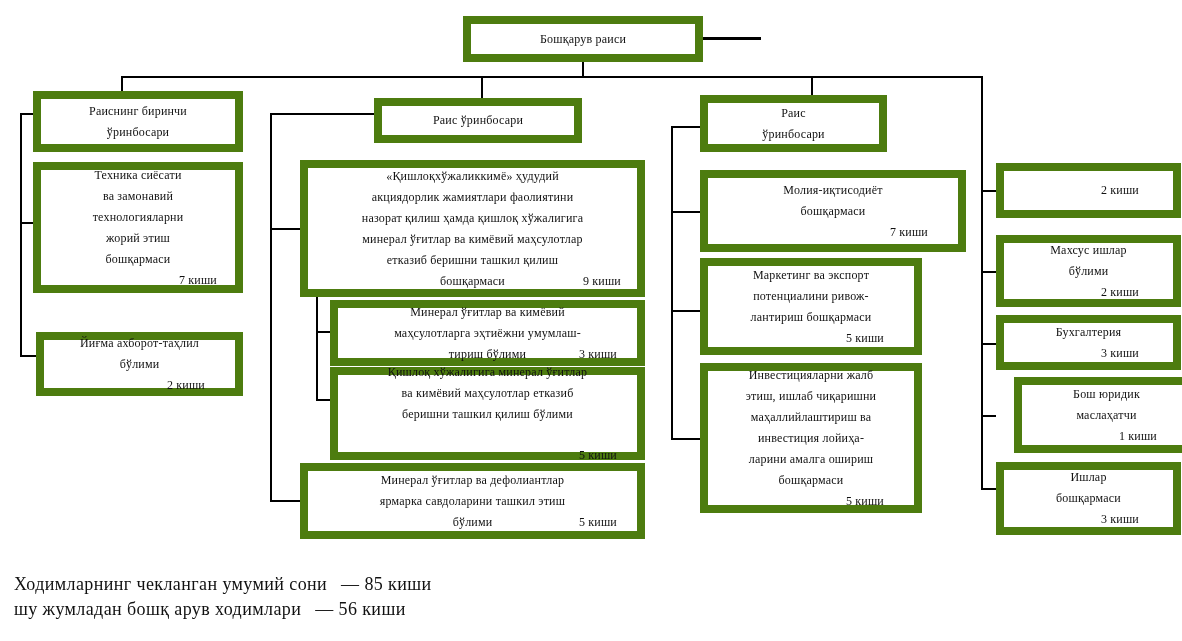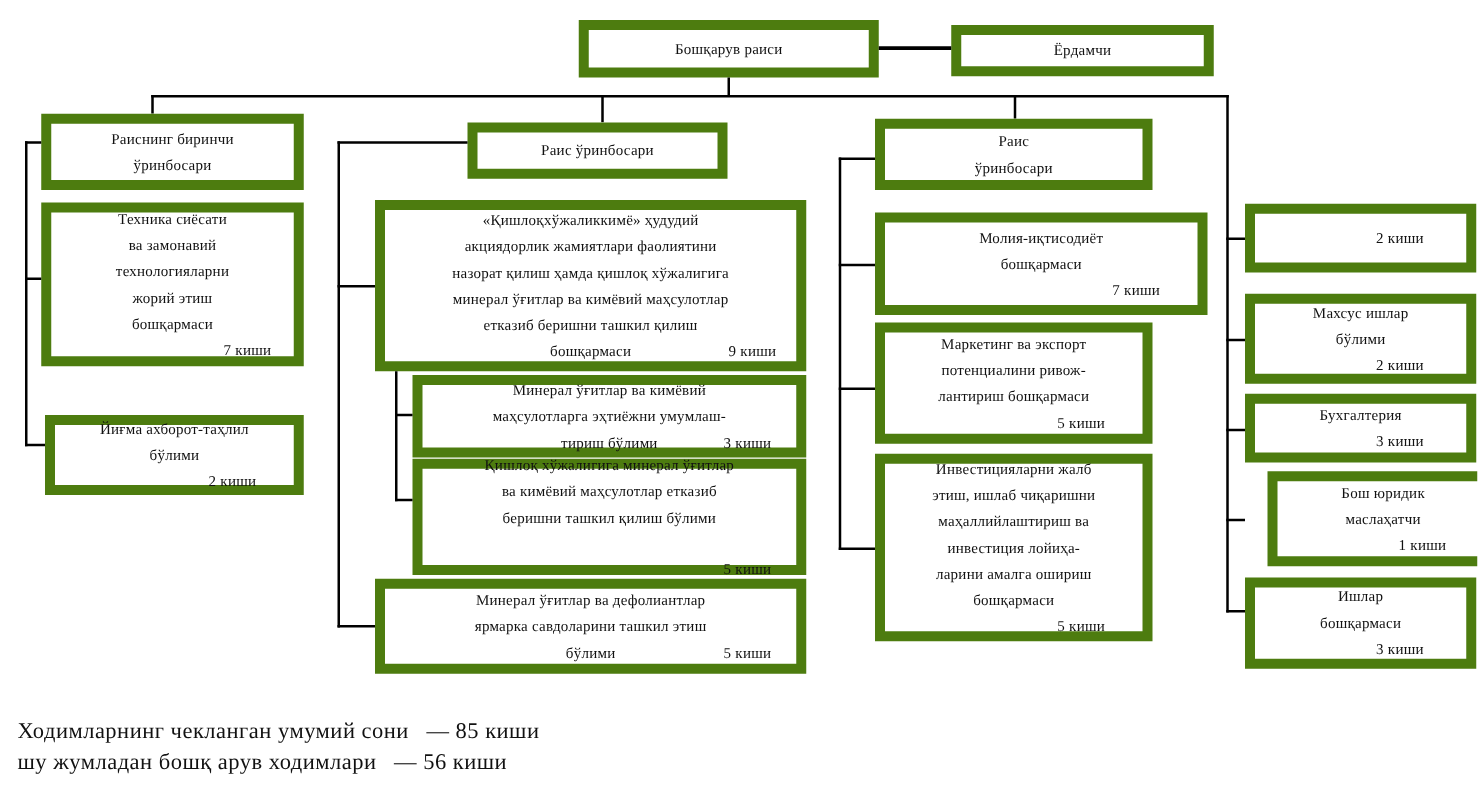--- a/index.html
+++ b/index.html
@@ -26,23 +26,20 @@
   }
   .footer .val { margin-left:14px; }
 </style>
 </head>
 <body>
 
 <div class="canvas">
 
   <div class="obox" style="left:463px; top:16px; width:240px; height:46px;">
     <div class="title">Бошқарув раиси</div>
-  </div>
-  <div class="obox" style="left:761px; top:20px; width:210px; height:41px;">
-    <div class="title">Ёрдамчи</div>
   </div>
 
   <div class="hline" style="left:703px; top:37px; width:58px; height:3px;"></div>
   <div class="vline" style="left:582px; top:62px; width:2px; height:14px;"></div>
   <div class="hline" style="left:121px; top:76px; width:862px; height:2px;"></div>
   <div class="vline" style="left:121px; top:76px; width:2px; height:15px;"></div>
   <div class="vline" style="left:481px; top:76px; width:2px; height:22px;"></div>
   <div class="vline" style="left:811px; top:76px; width:2px; height:19px;"></div>
 
   <div class="obox" style="left:33px; top:91px; width:210px; height:61px;">
@@ -104,21 +101,21 @@
     </div>
   </div>
   <div class="vline" style="left:270px; top:113px; width:2px; height:389px;"></div>
   <div class="hline" style="left:270px; top:113px; width:104px; height:2px;"></div>
   <div class="hline" style="left:270px; top:228px; width:30px; height:2px;"></div>
   <div class="hline" style="left:270px; top:500px; width:30px; height:2px;"></div>
   <div class="vline" style="left:316px; top:297px; width:2px; height:104px;"></div>
   <div class="hline" style="left:316px; top:331px; width:14px; height:2px;"></div>
   <div class="hline" style="left:316px; top:399px; width:14px; height:2px;"></div>
 
-  <div class="obox" style="left:700px; top:95px; width:222px; height:57px;">
+  <div class="obox" style="left:700px; top:95px; width:187px; height:57px;">
     <div class="title">Раис
 ўринбосари</div>
   </div>
   <div class="obox" style="left:700px; top:170px; width:266px; height:82px;">
     <div class="title">Молия-иқтисодиёт
 бошқармаси</div>
     <div class="count" style="padding-right:30px;">7 киши</div>
   </div>
   <div class="obox" style="left:700px; top:258px; width:222px; height:97px;">
     <div class="title">Маркетинг ва экспорт

